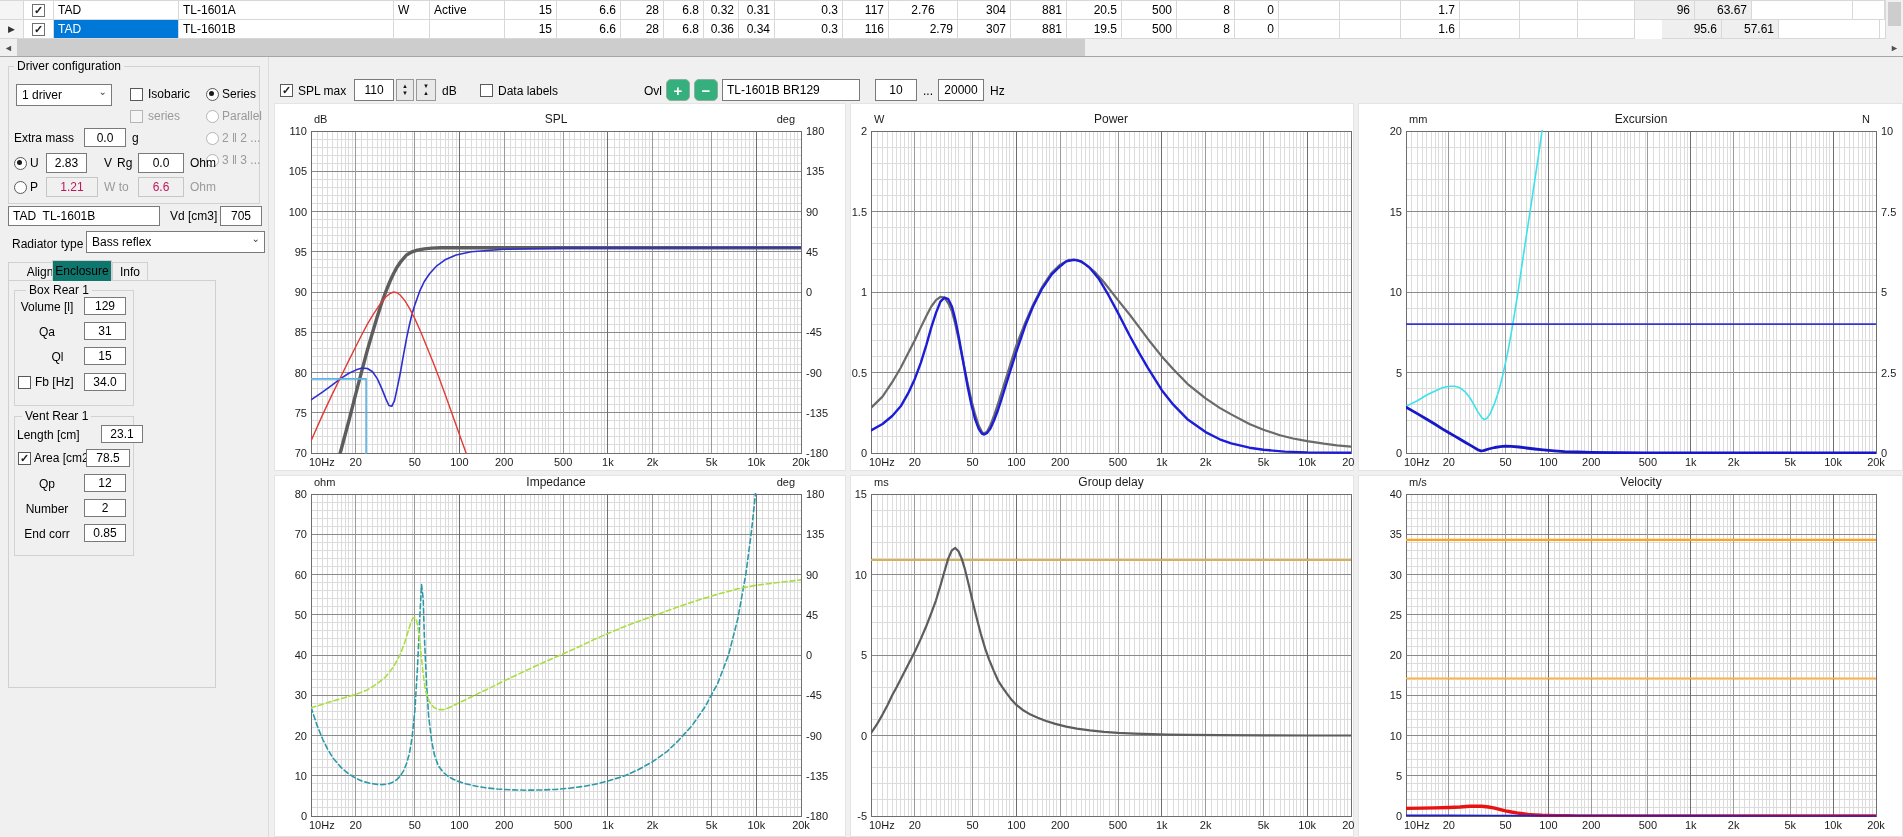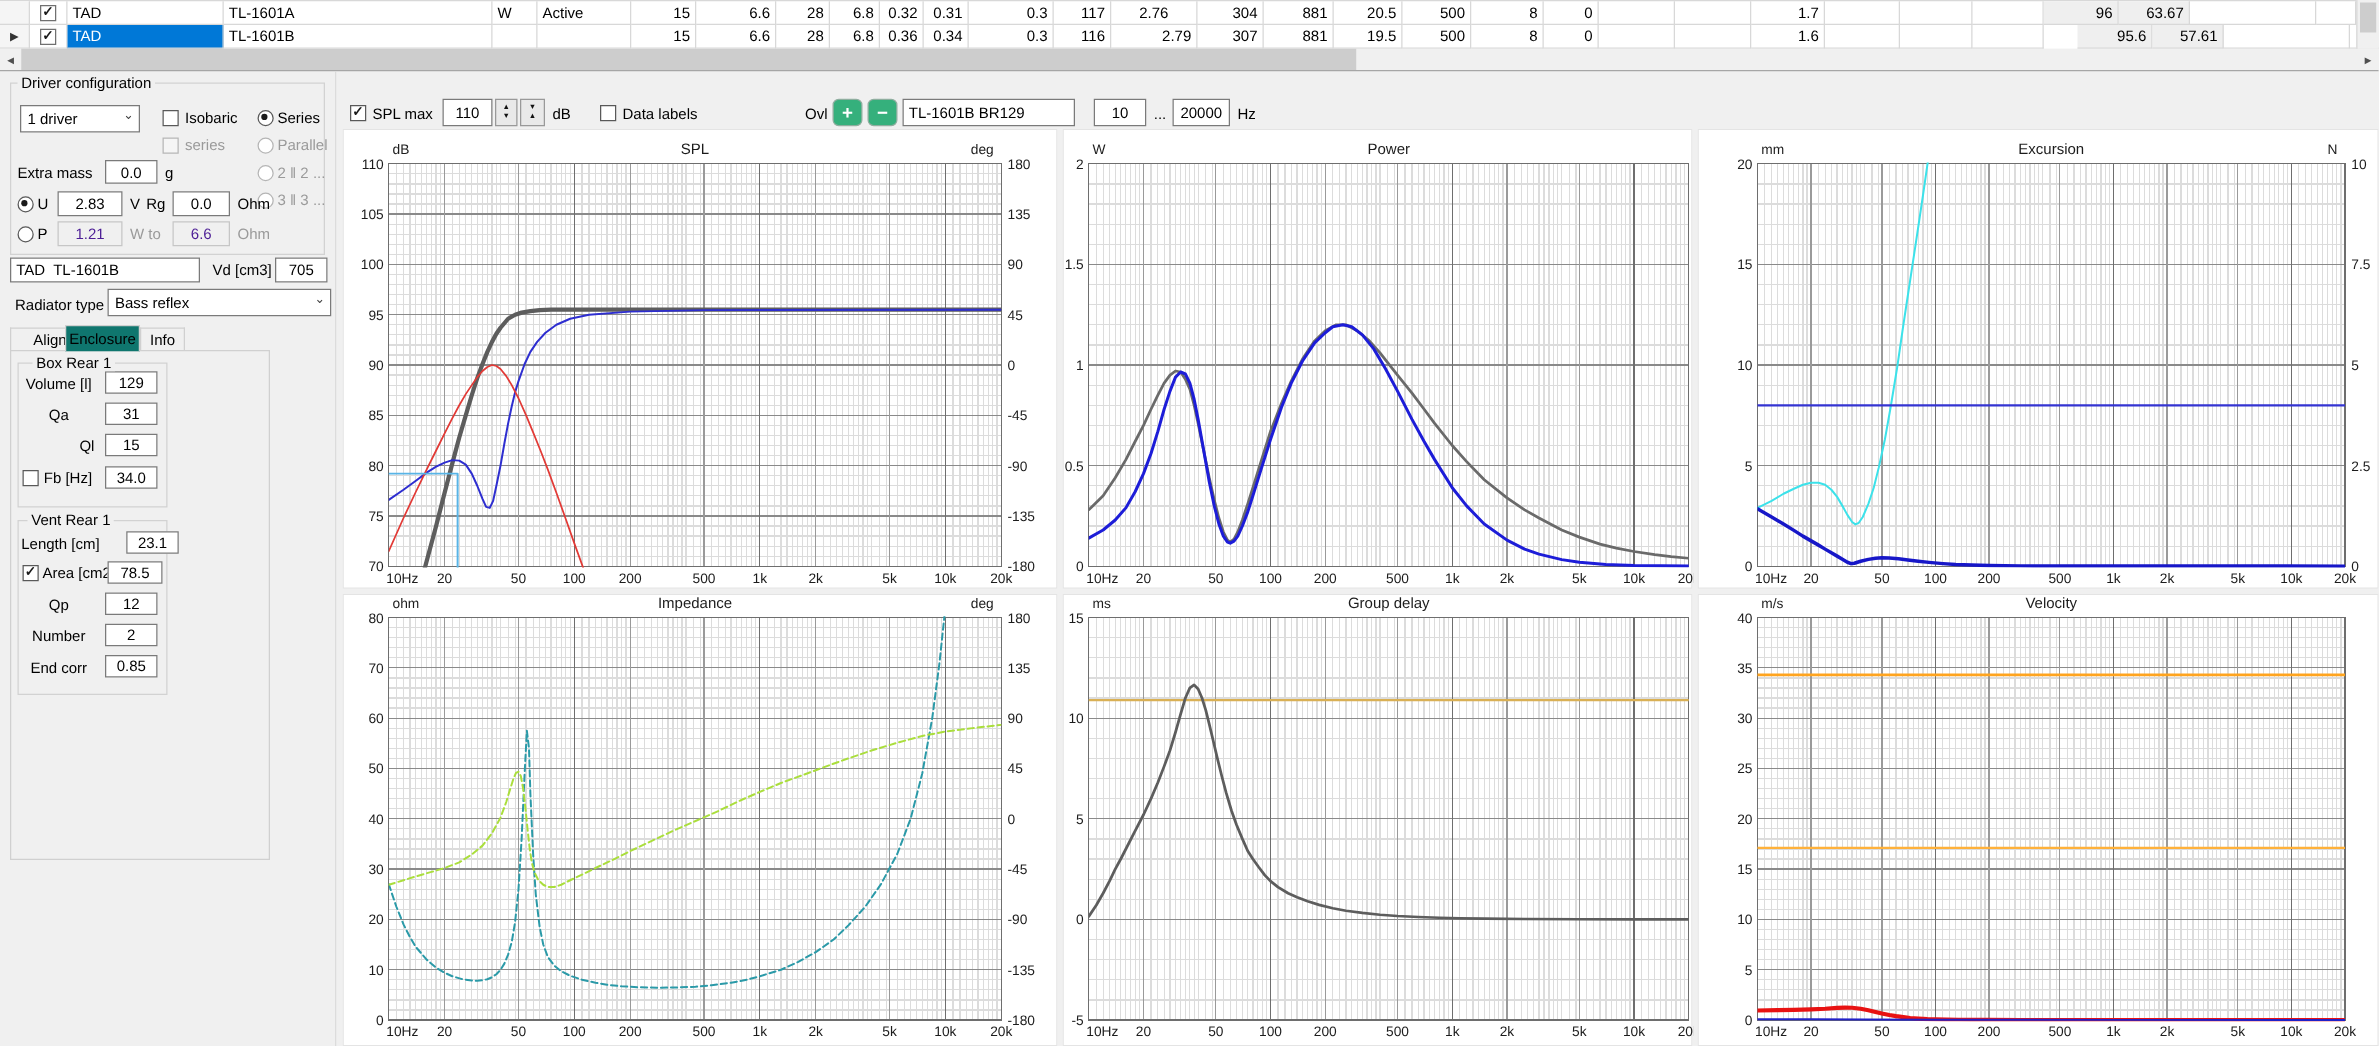--- a/index.html
+++ b/index.html
@@ -29,21 +29,21 @@
   .lbl.rt{text-align:center}
   .cb{position:absolute;width:13px;height:13px;background:#fff;border:1px solid #595959;box-sizing:border-box;
       display:flex;align-items:center;justify-content:center;font-size:11px;font-weight:bold;color:#1a1a1a;line-height:11px}
   .cb.dis{border-color:#b5b5b5;background:#f5f5f5}
   .rb{position:absolute;width:13px;height:13px;border:1px solid #595959;border-radius:50%;background:#fff;box-sizing:border-box}
   .rb.on::after{content:"";position:absolute;left:2px;top:2px;width:5px;height:5px;border-radius:50%;background:#1a1a1a}
   .rb.dis{border-color:#b5b5b5}
   .inp{position:absolute;background:#fff;border:1px solid #7a7a7a;box-sizing:border-box;
        display:flex;align-items:center;justify-content:center;font-size:12px;white-space:pre}
   .inp.left{justify-content:flex-start;padding-left:4px}
-  .inp.dis{background:#f0f0f0;border-color:#c6c6c6;color:#4c1d95}
+  .inp.dis{background:#f0f0f0;border-color:#c6c6c6;color:#be185d}
   .selbox{position:absolute;background:#fff;border:1px solid #7a7a7a;box-sizing:border-box;
        display:flex;align-items:center;padding-left:5px;font-size:12px}
   .chev{position:absolute;right:4px;top:1px;font-size:10px;color:#404040}
   .gbox{position:absolute;border:1px solid #d2d2d2}
   .gtitle{position:absolute;background:#f0f0f0;padding:0 3px;white-space:nowrap;z-index:2}
   .tab{position:absolute;border:1px solid #d0d0d0;border-bottom:none;background:#f0f0f0;
        display:flex;align-items:center;justify-content:center;font-size:12px;box-sizing:border-box}
   .tab.active{background:#0f766e;z-index:3}
   #tabpanel{position:absolute;left:8px;top:280px;width:208px;height:408px;border:1px solid #d0d0d0;box-sizing:border-box}
   .gbtn{position:absolute;width:24px;height:22px;border-radius:5px;background:#35b07c;border:1px solid #8fae9f;
@@ -161,21 +161,21 @@
 <span class="lbl dis" style="left:222px;top:131px">2 ‖ 2 ...</span>
 <span class="rb dis" style="left:206px;top:154px"></span>
 <span class="lbl dis" style="left:222px;top:153px">3 ‖ 3 ...</span>
 
 <span class="lbl" style="left:14px;top:131px">Extra mass</span>
 <div class="inp" style="left:84px;top:128px;width:42px;height:19px">0.0</div>
 <span class="lbl" style="left:132px;top:131px">g</span>
 
 <span class="rb on" style="left:14px;top:157px"></span>
 <span class="lbl" style="left:30px;top:156px">U</span>
-<div class="inp" style="left:46px;top:153px;width:52px;height:20px">2.83</div>
+<div class="inp" style="left:46px;top:153px;width:41px;height:20px">2.83</div>
 <span class="lbl" style="left:104px;top:156px">V</span>
 <span class="lbl" style="left:117px;top:156px">Rg</span>
 <div class="inp" style="left:138px;top:153px;width:46px;height:20px">0.0</div>
 <span class="lbl" style="left:190px;top:156px">Ohm</span>
 
 <span class="rb" style="left:14px;top:181px"></span>
 <span class="lbl" style="left:30px;top:180px">P</span>
 <div class="inp dis" style="left:46px;top:177px;width:52px;height:20px">1.21</div>
 <span class="lbl dis" style="left:104px;top:180px">W to</span>
 <div class="inp dis" style="left:138px;top:177px;width:46px;height:20px">6.6</div>
@@ -195,21 +195,21 @@
 <div class="tab active" style="left:52px;top:260px;width:60px;height:21px">Enclosure</div>
 <div class="tab" style="left:112px;top:262px;width:36px;height:18px">Info</div>
 <div id="tabpanel"></div>
 
 <div class="gbox" style="left:14px;top:290px;width:118px;height:114px"></div>
 <span class="gtitle" style="left:26px;top:283px">Box Rear 1</span>
 <span class="lbl rt" style="left:14px;top:300px;width:66px">Volume [l]</span>
 <div class="inp" style="left:84px;top:297px;width:42px;height:18px">129</div>
 <span class="lbl rt" style="left:14px;top:325px;width:66px">Qa</span>
 <div class="inp" style="left:84px;top:322px;width:42px;height:18px">31</div>
-<span class="lbl rt" style="left:30px;top:350px;width:79px">Ql</span>
+<span class="lbl rt" style="left:18px;top:350px;width:79px">Ql</span>
 <div class="inp" style="left:84px;top:347px;width:42px;height:18px">15</div>
 <span class="cb" style="left:18px;top:376px"></span>
 <span class="lbl" style="left:35px;top:375px">Fb [Hz]</span>
 <div class="inp" style="left:84px;top:373px;width:42px;height:18px">34.0</div>
 
 <div class="gbox" style="left:14px;top:416px;width:118px;height:138px"></div>
 <span class="gtitle" style="left:22px;top:409px">Vent Rear 1</span>
 <span class="lbl" style="left:17px;top:428px">Length [cm]</span>
 <div class="inp" style="left:101px;top:425px;width:42px;height:18px">23.1</div>
 <span class="cb" style="left:18px;top:452px">

